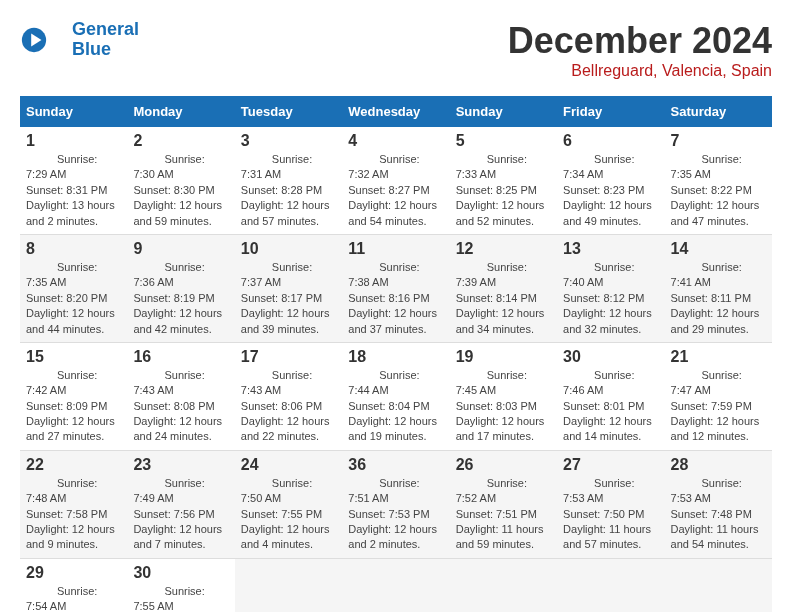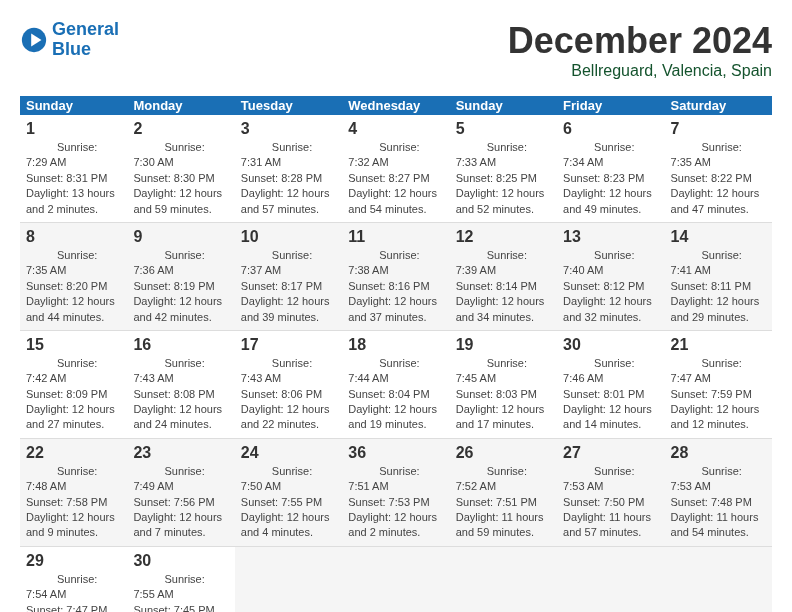--- a/index.html
+++ b/index.html
@@ -22,47 +22,48 @@
       gap: 4px;
     }
     .logo-text {
       font-size: 18px;
       font-weight: bold;
       color: #333;
       line-height: 1.1;
     }
     .logo-text span {
       color: #1a6fb5;
+      margin-left: 20px;
     }
     .logo-icon {
       width: 28px;
       height: 28px;
     }
     .title-area {
       text-align: right;
     }
     .month-title {
       font-size: 36px;
       font-weight: bold;
       color: #333;
     }
     .location-title {
       font-size: 16px;
-      color: #14532d;
+      color: #b91c1c;
     }
     table {
       width: 100%;
       border-collapse: collapse;
       font-size: 11px;
     }
     thead tr th {
       background: #1a6fb5;
       color: #fff;
       text-align: left;
-      padding: 2px 6px;
+      padding: 8px 6px;
       font-size: 13px;
       font-weight: bold;
     }
     tbody tr {
       border-bottom: 1px solid #ddd;
     }
     tbody tr:nth-child(even) {
       background: #f5f5f5;
     }
     tbody tr:nth-child(odd) {

